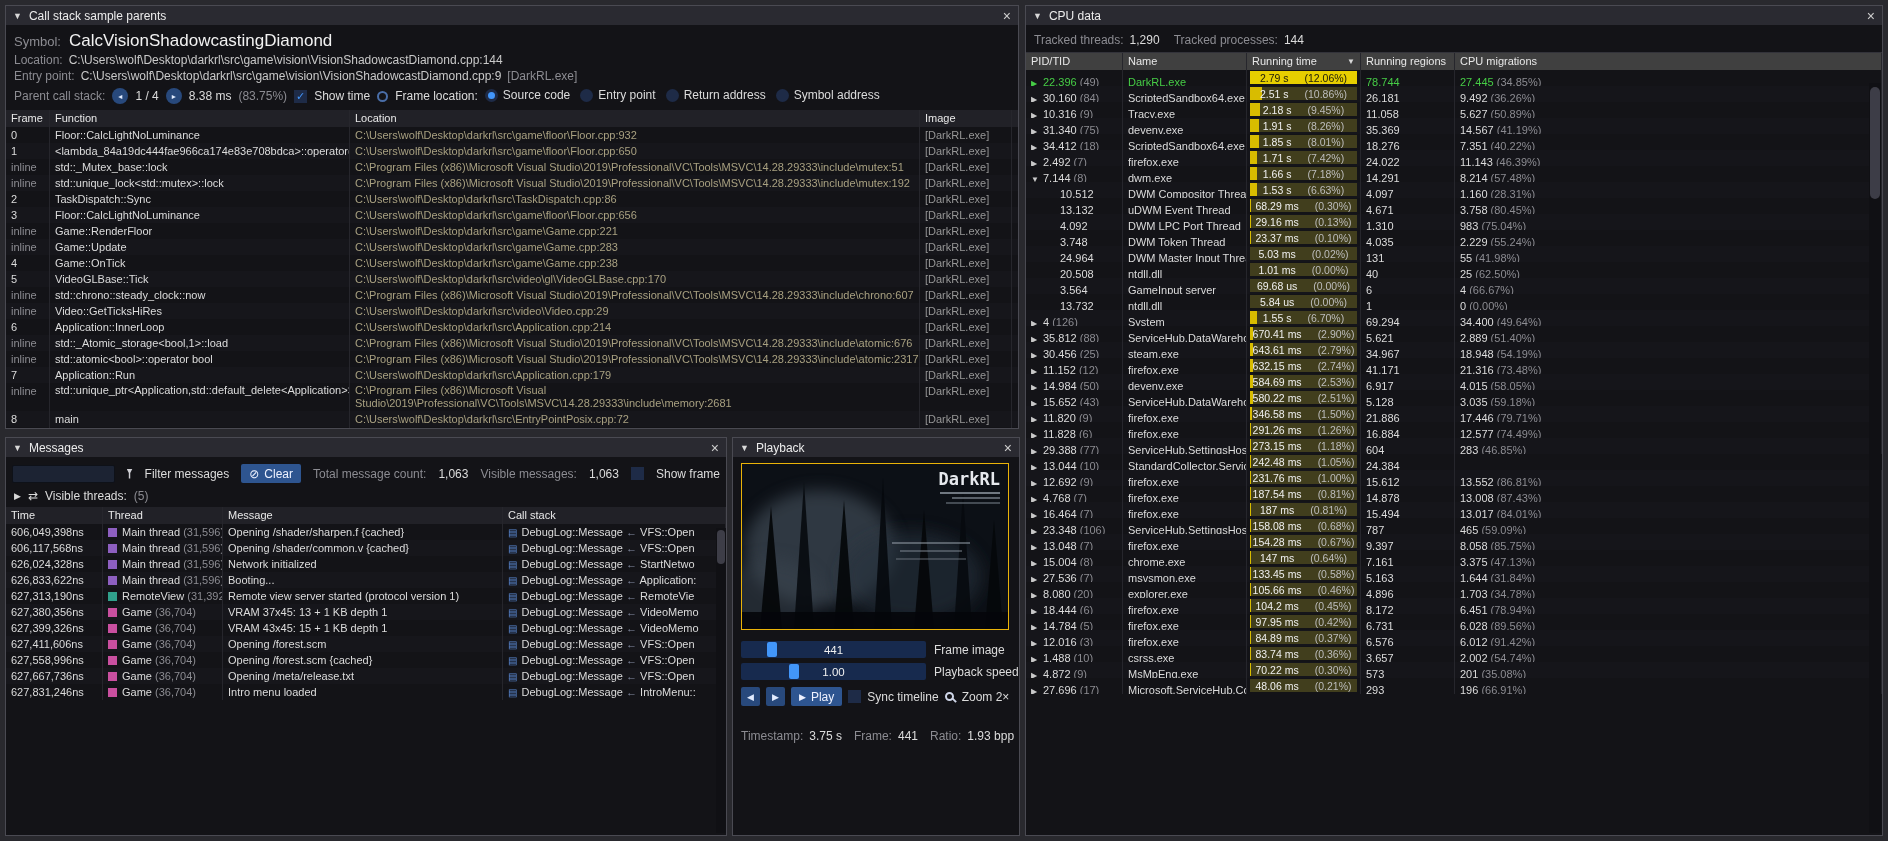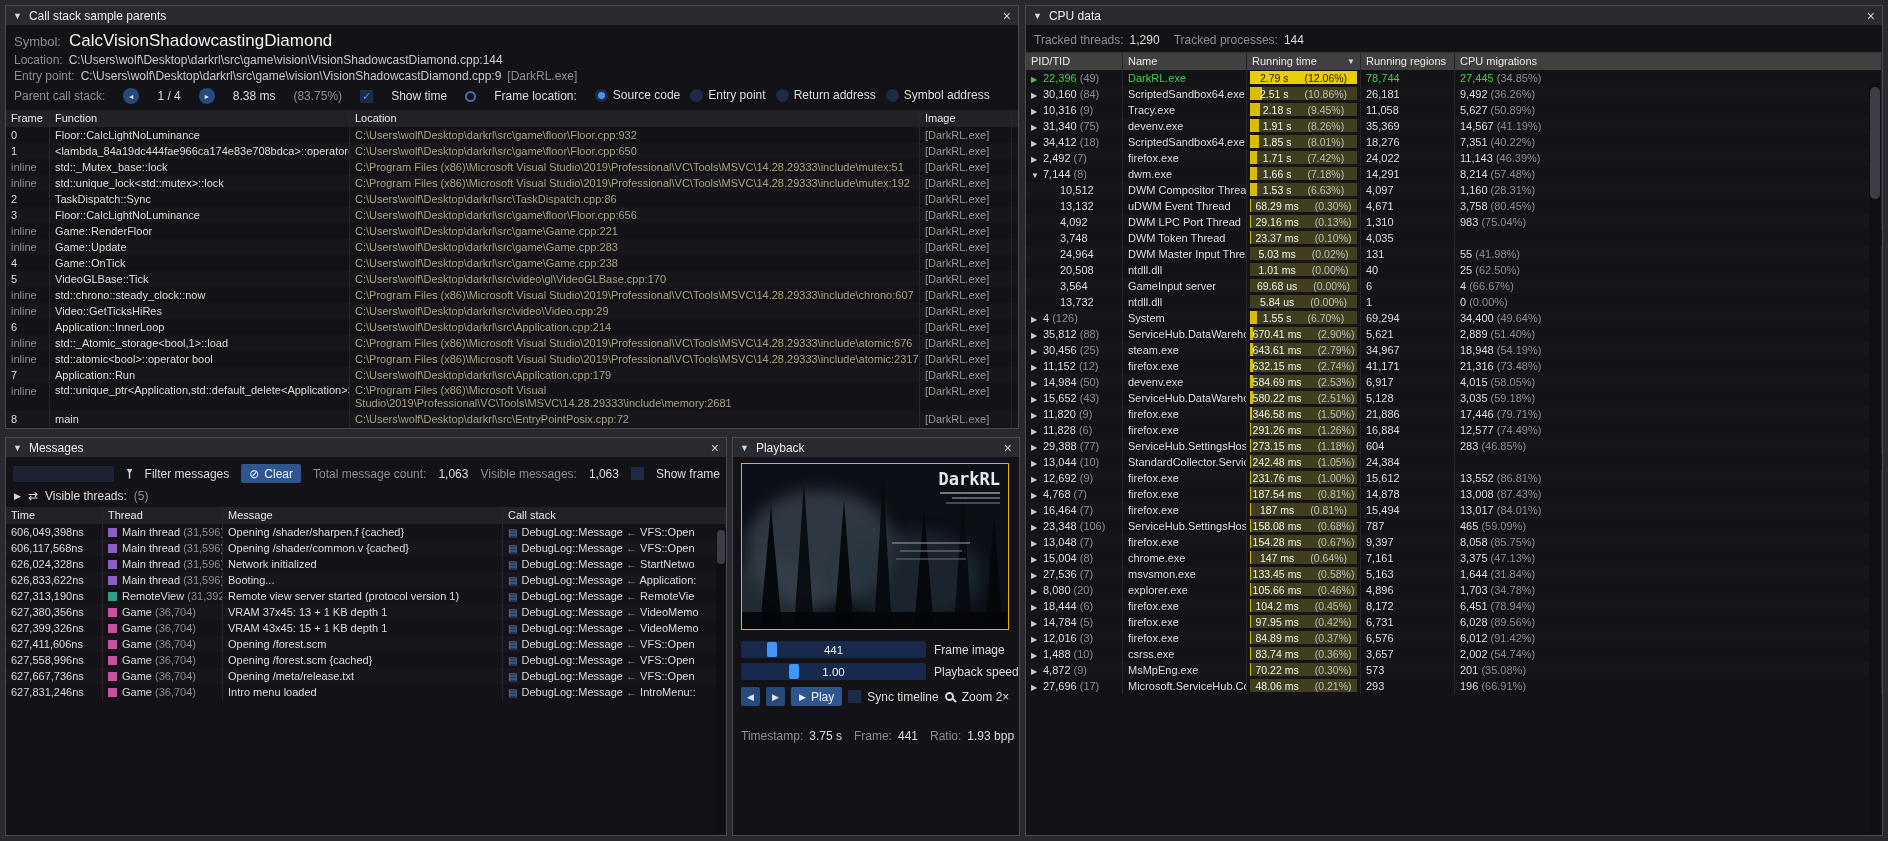--- a/index.html
+++ b/index.html
@@ -18,21 +18,21 @@
   .content{position:relative;padding:4px 0 0 0;height:calc(100% - 19px);overflow:hidden}
 
   .dim{color:#8c8c92}
 
   
   .sym-row{padding:2px 8px 1px 8px;display:flex;align-items:baseline;gap:8px}
   .sym-row .lbl{font-size:13px}
   .sym{font-size:17px;color:#f2f2f2}
   .info-row{padding:1px 8px;display:flex;gap:6px;white-space:nowrap}
   .info-row .path{color:#c9c9c9}
-  .parent-row{padding:4px 8px 5px 8px;display:flex;align-items:center;gap:18px;white-space:nowrap}
+  .parent-row{padding:4px 8px 5px 8px;display:flex;align-items:center;gap:7px;white-space:nowrap}
   .circ{width:16px;height:16px;border-radius:50%;background:#28497c;color:#e2ecff;
     display:inline-flex;align-items:center;justify-content:center;font-size:8px;flex:0 0 auto}
   .cb{width:13px;height:13px;background:#1e2b47;display:inline-flex;align-items:center;
     justify-content:center;color:#4296fa;font-size:11px;flex:0 0 auto}
   .dot-icon{width:11px;height:11px;border:2px solid #4a6ea8;border-radius:50%;display:inline-block;flex:0 0 auto}
   .radio-item{display:inline-flex;align-items:center;gap:5px;margin-right:10px}
   .radio{width:13px;height:13px;border-radius:50%;background:#1e2b47;position:relative;display:inline-block}
   .radio.sel::after{content:'';position:absolute;inset:3px;border-radius:50%;background:#4296fa}
 
   .cs-head,.cs-row{display:flex;align-items:stretch}
@@ -82,21 +82,21 @@
     display:inline-block;margin-right:2px}
   .mag::after{content:'';position:absolute;width:6px;height:2px;background:#cfd6e8;
     transform:rotate(45deg);right:-5px;bottom:-2px}
   .pb-status{position:absolute;left:8px;display:flex;gap:6px;white-space:nowrap}
 
   
   .cpu-info{display:flex;gap:6px;align-items:center;padding:4px 8px 5px 8px;
     border-bottom:1px solid #33333a;white-space:nowrap}
   .cpu-head,.cpu-row{display:flex;font-size:11px}
   .cpu-head{background:#404040;height:17px;line-height:17px;color:#e8e8e8}
-  .cpu-row{height:16px;line-height:16px;background:#131317;align-items:center}
+  .cpu-row{height:16px;line-height:24px;background:#131317;align-items:center}
   .cpu-row.alt{background:#15151a}
   .cpu-head span.col,.cpu-row>span{padding:0 5px;white-space:nowrap;overflow:hidden;
     border-right:1px solid #26262c;height:100%}
   .p-pid{width:97px;flex:0 0 auto}
   .p-name{width:124px;flex:0 0 auto}
   .p-time{width:114px;flex:0 0 auto;position:relative}
   .p-reg{width:94px;flex:0 0 auto}
   .p-mig{flex:1}
   .cpu-head .p-time{display:flex;justify-content:space-between;align-items:center}
   .sort{font-size:8px;color:#d8d8d8}
@@ -649,20 +649,21 @@
           <span class="p-time">
             <span class="bar">
               <span class="bar-fill" style="width: 1%;"></span>
               <span class="bar-text">
                 <span class="t">23.37 ms</span>
                 <span class="p">(0.10%)</span>
               </span>
             </span>
           </span>
           <span class="p-reg">4,035</span>
+          <span class="p-mig"><span class="v">2,229</span><span class="dim"> (55.24%)</span></span>
         </div>
         <div class="cpu-row alt child">
           <span class="p-pid"><span class="arrow"></span><span class="pid">24,964</span></span>
           <span class="p-name">DWM Master Input Threa</span>
           <span class="p-time">
             <span class="bar">
               <span class="bar-fill" style="width: 0%;"></span>
               <span class="bar-text">
                 <span class="t">5.03 ms</span>
                 <span class="p">(0.02%)</span>

